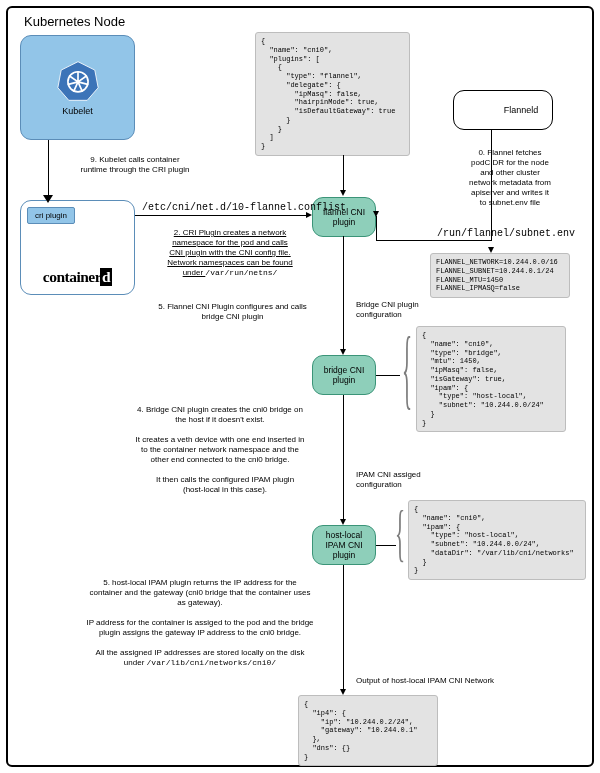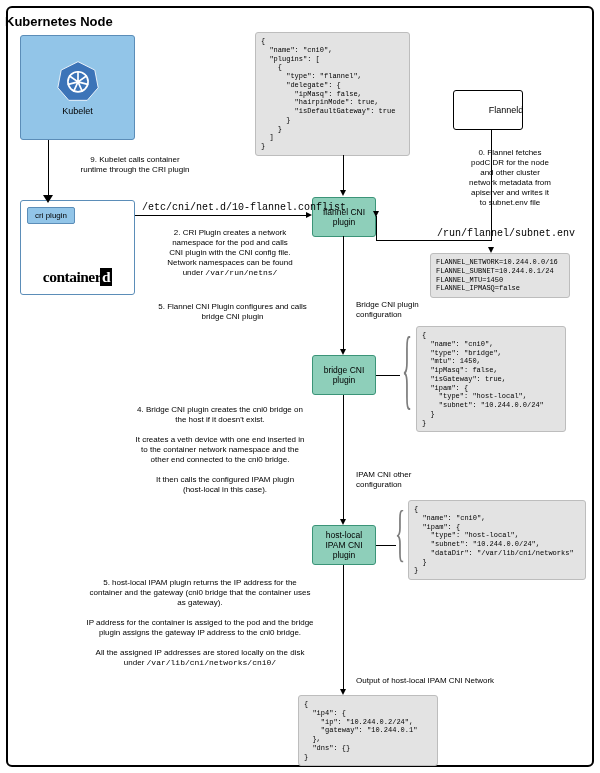--- a/index.html
+++ b/index.html
@@ -12,28 +12,28 @@
     overflow: hidden;
   }
   .outer-frame {
     position: absolute;
     left: 6px; top: 6px; right: 6px; bottom: 6px;
     border: 2px solid #000;
     border-radius: 6px;
   }
   .title {
     position: absolute;
-    left: 5px; top: 14px;
+    left: 24px; top: 14px;
     font-size: 13px;
-    font-weight: bold;
+    font-weight: normal;
   }
   .box {
     position: absolute;
     border: 1px solid #5b8db8;
-    border-radius: 3px;
+    border-radius: 11px;
     display: flex;
     align-items: center;
     justify-content: center;
     font-size: 9px;
   }
   .kubelet-box {
     left: 20px; top: 35px;
     width: 115px; height: 105px;
     background: #92c5e8;
     flex-direction: column;
@@ -77,21 +77,21 @@
     width: 64px; height: 40px;
     background: #8ecfba;
     border: 1px solid #3b9478;
     text-align: center;
     font-size: 8.5px;
     line-height: 1.2;
     padding: 2px;
   }
   .flanneld-box {
     left: 453px; top: 90px;
-    width: 70px; height: 40px;
+    width: 100px; height: 40px;
     background: #fff;
     border: 1px solid #000;
     font-size: 9px;
     padding-left: 36px;
   }
   .code-block {
     position: absolute;
     background: #e3e3e3;
     border: 1px solid #bdbdbd;
     border-radius: 3px;
@@ -227,21 +227,21 @@
 
 <div class="note" style="left: 455px; top: 148px; width: 110px; text-align: center; white-space: pre-line;">0. Flannel fetches
 podCIDR for the node
 and other cluster
 network metadata from
 apiserver and writes it
 to subnet.env file</div>
 <div class="note" style="left: 60px; top: 155px; width: 150px; white-space: pre-line;">9. Kubelet calls container
 runtime through the CRI plugin</div>
 <div class="note" style="left:150px; top:228px; width:160px;">
-  <span style="white-space: pre-line;">2. CRI Plugin creates a network
+  <span style="white-space: pre-line; text-decoration: underline;">2. CRI Plugin creates a network
 namespace for the pod and calls
 CNI plugin with the CNI config file.
 Network namespaces can be found
 under </span><span class="monopath">/var/run/netns/</span>
 </div>
 <div class="note" style="left: 135px; top: 302px; width: 195px; white-space: pre-line;">5. Flannel CNI Plugin configures and calls
 bridge CNI plugin</div>
 <div class="note" style="left: 120px; top: 405px; width: 200px; white-space: pre-line;">4. Bridge CNI plugin creates the cni0 bridge on
 the host  if it doesn't exist.</div>
 <div class="note" style="left: 115px; top: 435px; width: 210px; white-space: pre-line;">It creates a veth device with one end inserted in
@@ -254,21 +254,21 @@
 as gateway).</div>
 <div class="note" style="left: 70px; top: 618px; width: 260px; white-space: pre-line;">IP address for the container is assiged to the pod and the bridge
 plugin assigns the gateway IP address to the cni0 bridge.</div>
 <div class="note" style="left:75px; top:648px; width:250px;">
   <span style="white-space: pre-line;">All the assigned IP addresses are stored locally on the disk
 under </span><span class="monopath">/var/lib/cni/networks/cni0/</span>
 </div>
 
 <div class="note" style="left: 356px; top: 300px; width: 80px; text-align: left; white-space: pre-line;">Bridge CNI plugin
 configuration</div>
-<div class="note" style="left: 356px; top: 470px; width: 80px; text-align: left; white-space: pre-line;">IPAM CNI other
+<div class="note" style="left: 356px; top: 470px; width: 80px; text-align: left; white-space: pre-line;">IPAM CNI assiged
 configuration</div>
 <div class="note" style="left:356px; top:676px; width:170px; text-align:left;">Output of host-local IPAM CNI Network</div>
 
 <div class="path-label" style="left:142px; top:202px;">/etc/cni/net.d/10-flannel.conflist</div>
 <div class="path-label" style="left:437px; top:228px;">/run/flannel/subnet.env</div>
 
 <div class="arrow-line" style="left:48px; top:140px; width:1px; height:55px;"></div>
 <div class="open-arrow-down" style="left:44px; top:196px;"></div>
 
 <div class="arrow-line" style="left:135px; top:215px; width:172px; height:1px;"></div>

